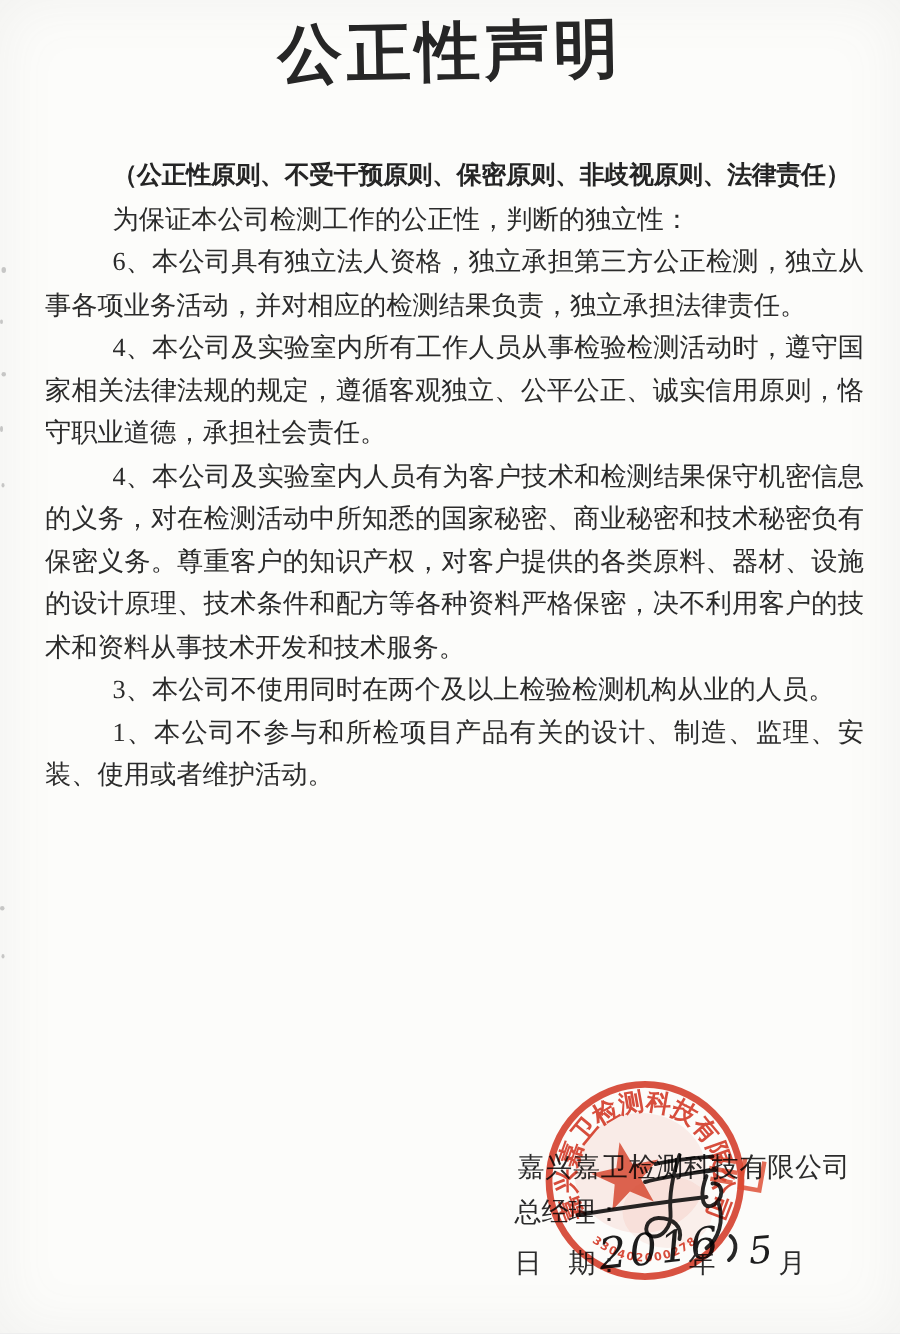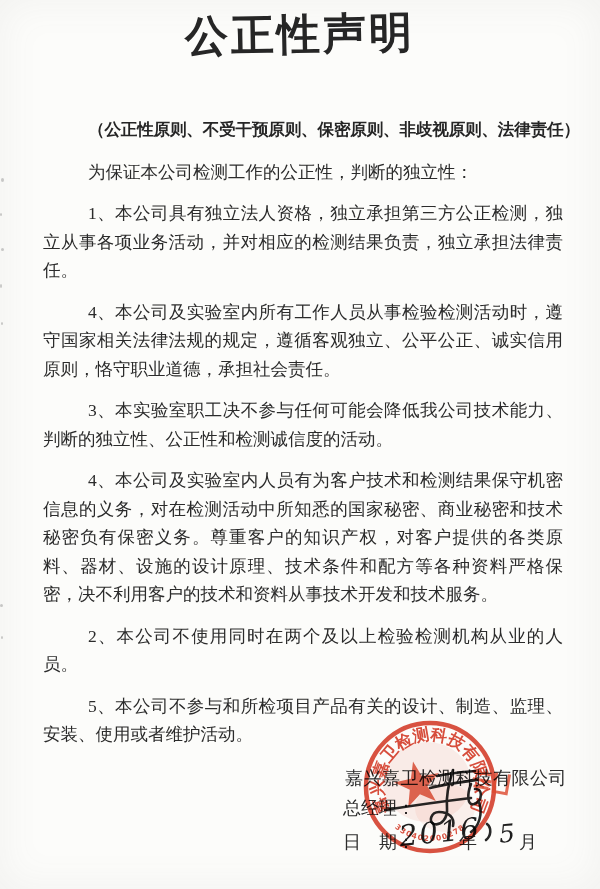--- a/index.html
+++ b/index.html
@@ -17,21 +17,21 @@
     position:absolute; top:6px; left:0; width:100%;
     text-align:center; font-size:43px; font-weight:bold;
     letter-spacing:3px; color:#262626; transform:rotate(-1.1deg);
   }
   .body-text{
     position:absolute; left:30px; top:103px; width:546px;
     font-size:17.5px; line-height:28.5px;
     text-align:justify; text-justify:inter-character;
     color:#2b2b2b;
   }
-  .body-text p{ margin:13px; text-indent:45px; }
+  .body-text p{ margin:0; text-indent:45px; }
   p.principles{
     font-weight:bold; font-size:16.6px; white-space:nowrap;
     letter-spacing:-0.2px; color:#252525;
   }
   
   .sig{ position:absolute; font-size:18px; color:#2b2b2b; white-space:nowrap; }
   .sig-company{ left:345px; top:766px; letter-spacing:0.5px; }
   .sig-role{ left:343px; top:796px; }
   .sig-datelabel{ left:343px; top:830px; }
   .suffix-year{ left:459px; top:830px; }
@@ -51,26 +51,25 @@
 </head>
 <body>
 
 <div class="page">
 
   <div class="doc-title">公正性声明</div>
 
   <div class="body-text">
     <p class="principles">（公正性原则、不受干预原则、保密原则、非歧视原则、法律责任）</p>
     <p>为保证本公司检测工作的公正性，判断的独立性：</p>
-    <p>1、本公司具有独立法人资格，独立承担第三方公正检测，独立从事各项业务活动，并对相应的检测结果负责，独立承担法律责任。</p>
+    <p>6、本公司具有独立法人资格，独立承担第三方公正检测，独立从事各项业务活动，并对相应的检测结果负责，独立承担法律责任。</p>
     <p>4、本公司及实验室内所有工作人员从事检验检测活动时，遵守国家相关法律法规的规定，遵循客观独立、公平公正、诚实信用原则，恪守职业道德，承担社会责任。</p>
-    <p>3、本实验室职工决不参与任何可能会降低我公司技术能力、判断的独立性、公正性和检测诚信度的活动。</p>
     <p>4、本公司及实验室内人员有为客户技术和检测结果保守机密信息的义务，对在检测活动中所知悉的国家秘密、商业秘密和技术秘密负有保密义务。尊重客户的知识产权，对客户提供的各类原料、器材、设施的设计原理、技术条件和配方等各种资料严格保密，决不利用客户的技术和资料从事技术开发和技术服务。</p>
-    <p>2、本公司不使用同时在两个及以上检验检测机构从业的人员。</p>
-    <p>5、本公司不参与和所检项目产品有关的设计、制造、监理、安装、使用或者维护活动。</p>
+    <p>3、本公司不使用同时在两个及以上检验检测机构从业的人员。</p>
+    <p>1、本公司不参与和所检项目产品有关的设计、制造、监理、安装、使用或者维护活动。</p>
   </div>
 
   <div class="sig sig-company">嘉兴嘉卫检测科技有限公司</div>
   <div class="sig sig-role">总经理：</div>
   <div class="sig sig-datelabel">日　期：</div>
   <span class="handwritten hw-year">2016</span>
   <div class="sig suffix-year">年</div>
   <span class="handwritten hw-month">5</span>
   <div class="sig suffix-month">月</div>
   <span class="visually-hidden-name">董华</span>

